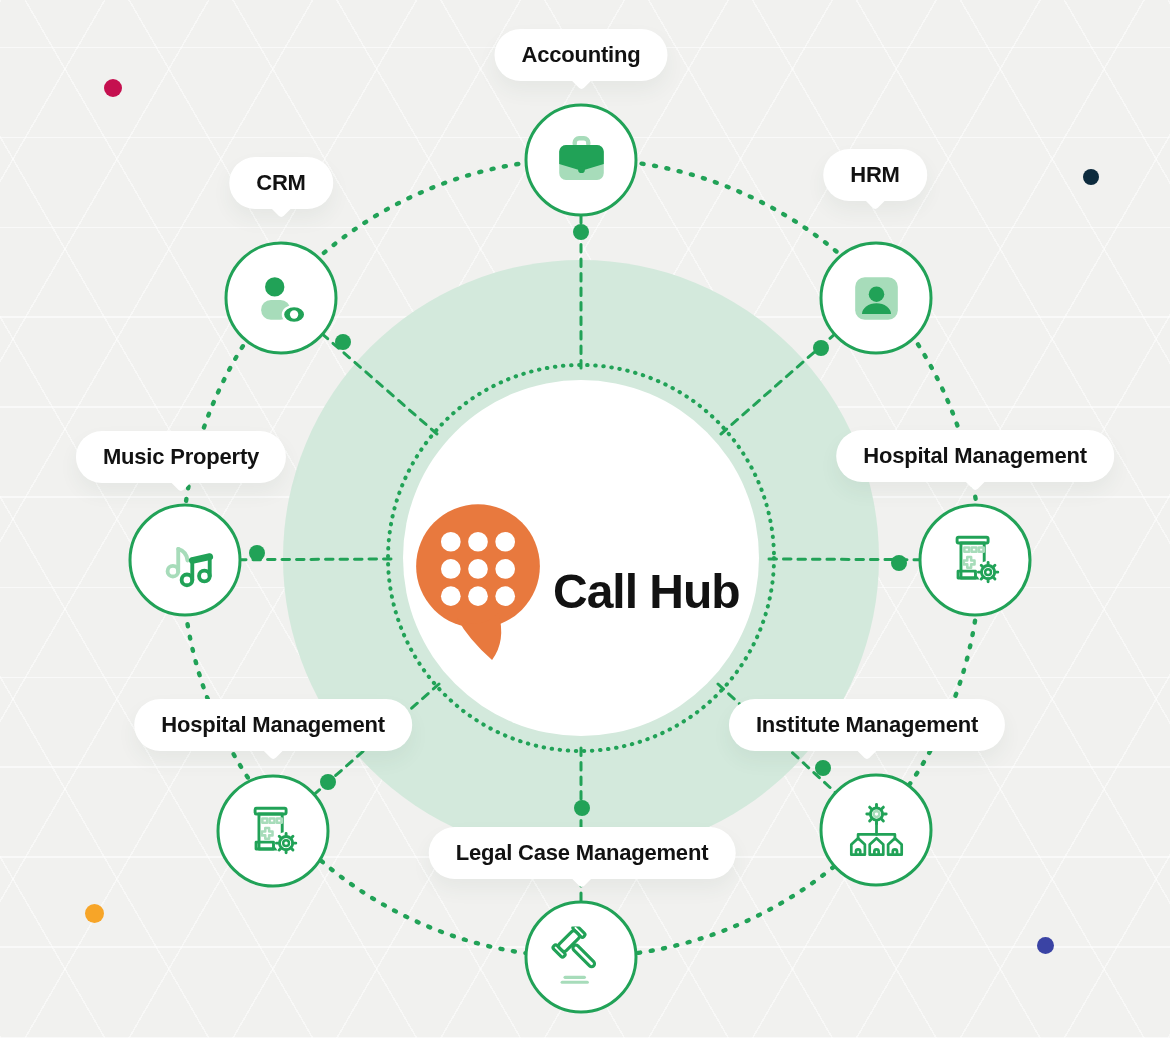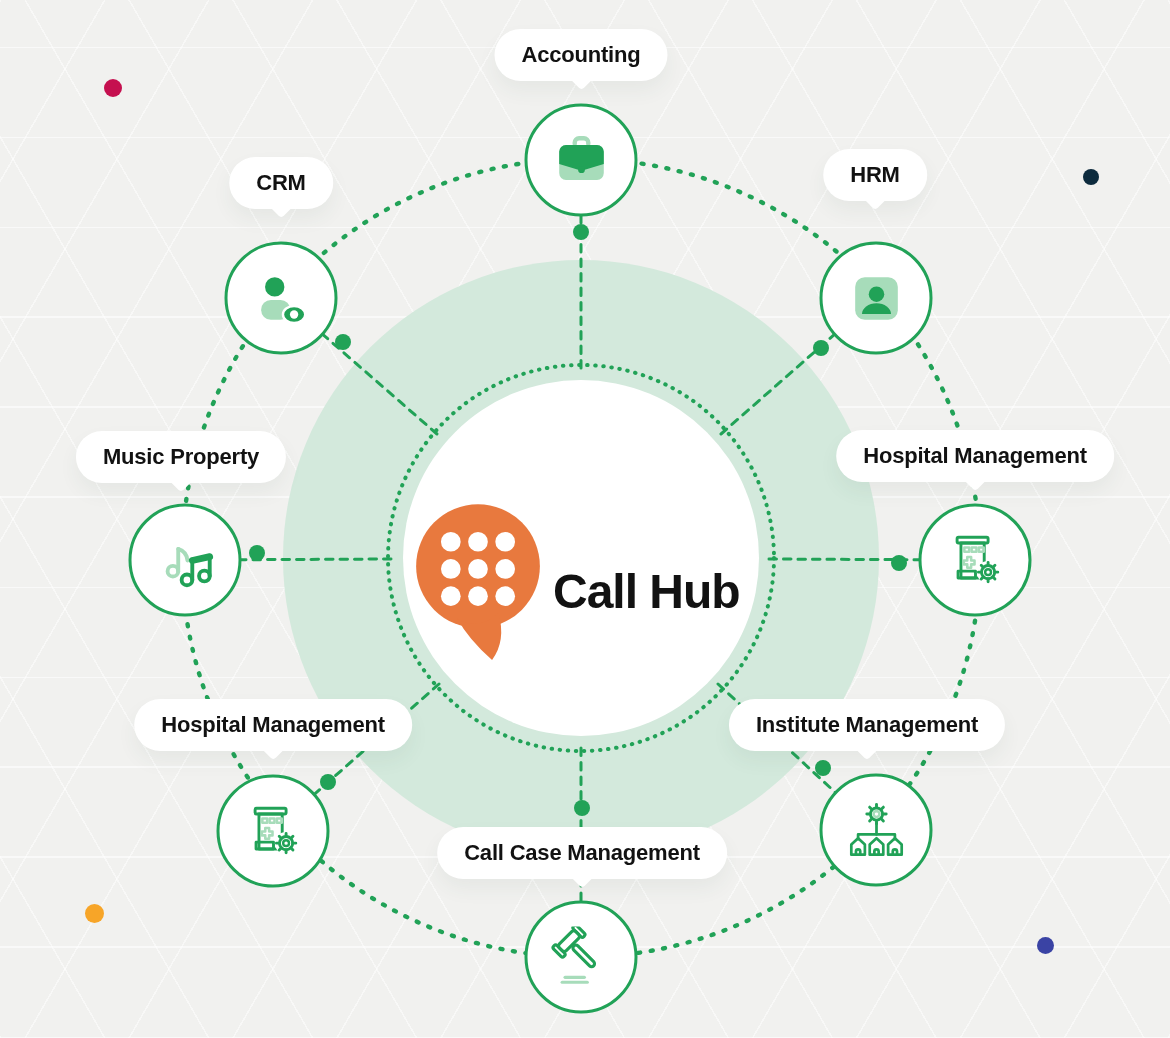--- a/index.html
+++ b/index.html
@@ -283,21 +283,21 @@
             <path d="M48.8 57v-3.3a2.2 2.2 0 0 1 4.4 0V57"></path>
           </g>
         </g>
       </svg>
     </div>
   </div>
 
   
   <div class="node">
     <div class="pill" style="left:582px;top:853px">
-      <span>Call Case Management</span>
+      <span>Legal Case Management</span>
     </div>
     <div class="icon-circle" style="left:581px;top:957px">
       <svg width="62" height="62" viewBox="0 0 64 64">
         <g fill="none" stroke-linecap="round" stroke-linejoin="round">
           <g class="st-g" stroke-width="3.2" transform="translate(29,25) rotate(-45)">
             <rect x="-12" y="-19" width="24" height="10" rx="3"></rect>
             <rect x="-17" y="-21.5" width="5" height="15" rx="2.2"></rect>
             <rect x="12" y="-21.5" width="5" height="15" rx="2.2"></rect>
             <rect x="-3" y="-7" width="6" height="29" rx="3"></rect>
           </g>

